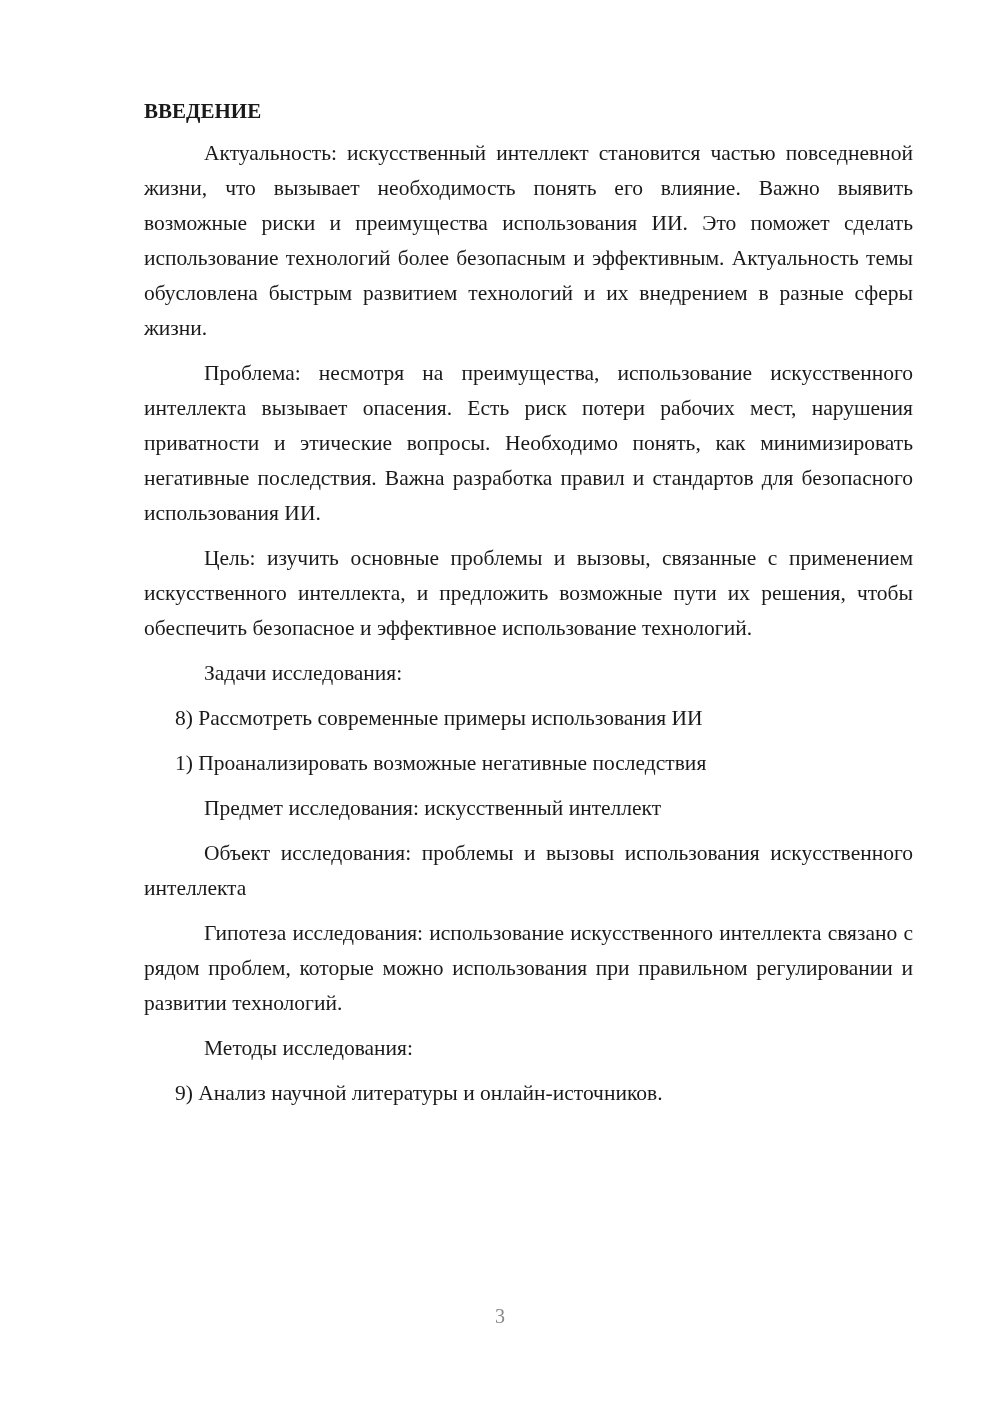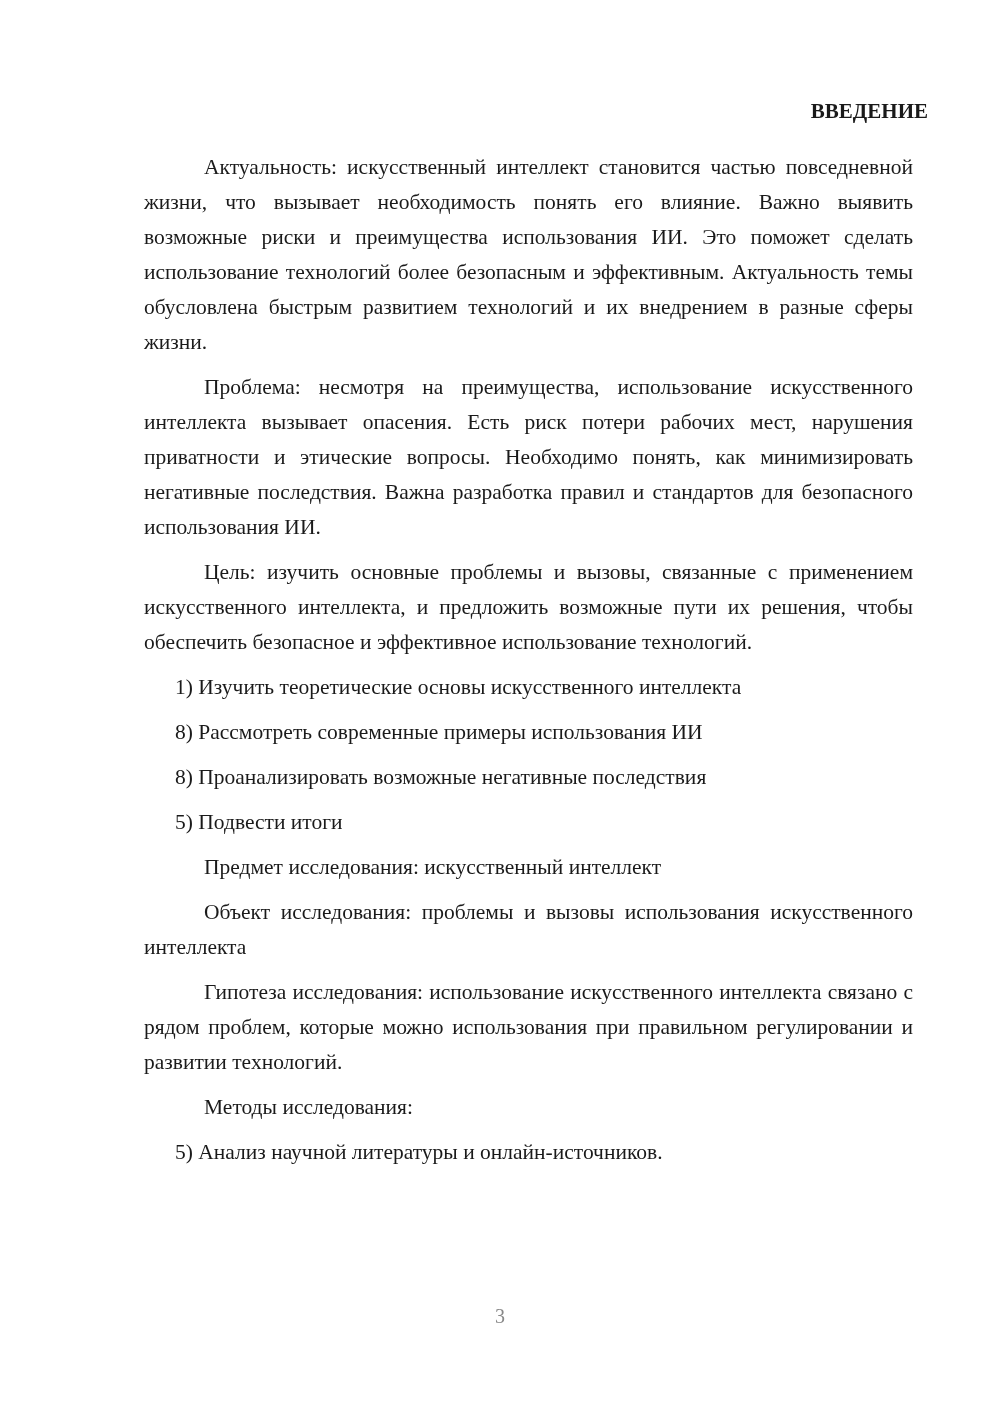--- a/index.html
+++ b/index.html
@@ -7,21 +7,21 @@
   .page {
     position: absolute; left: 0; top: 0; width: 1000px; height: 1414px;
     background: #ffffff; color: #1a1a1a;
     font-family: "Liberation Serif", serif;
   }
   .content {
     position: absolute; left: 144px; top: 96px; width: 784px;
     font-size: 21.5px; line-height: 35px;
   }
   .title {
-    text-align: right; font-weight: bold; margin: 0 0 24px 0; font-size: 21px; line-height: 30px;
+    text-align: left; font-weight: bold; margin: 0 0 10px 0; font-size: 21px; line-height: 30px;
   }
   .para {
     text-align: justify; text-indent: 60px; margin: 0 15px 10px 0;
   }
   .item {
     margin: 0 0 10px 0; padding-left: 31px; white-space: nowrap;
   }
   .pagenum {
     position: absolute; left: 0; width: 1000px; top: 1305px;
     text-align: center; color: #888888; font-size: 20px;
@@ -29,24 +29,23 @@
 </style>
 </head>
 <body>
 
 <div class="page">
   <div class="content">
     <p class="title">ВВЕДЕНИЕ</p>
     <p class="para">Актуальность: искусственный интеллект становится частью повседневной жизни, что вызывает необходимость понять его влияние. Важно выявить возможные риски и преимущества использования ИИ. Это поможет сделать использование технологий более безопасным и эффективным. Актуальность темы обусловлена быстрым развитием технологий и их внедрением в разные сферы жизни.</p>
     <p class="para">Проблема: несмотря на преимущества, использование искусственного интеллекта вызывает опасения. Есть риск потери рабочих мест, нарушения приватности и этические вопросы. Необходимо понять, как минимизировать негативные последствия. Важна разработка правил и стандартов для безопасного использования ИИ.</p>
     <p class="para">Цель: изучить основные проблемы и вызовы, связанные с применением искусственного интеллекта, и предложить возможные пути их решения, чтобы обеспечить безопасное и эффективное использование технологий.</p>
-    <p class="item">1) Изучить теоретические основы искусственного интеллекта</p>
+    <p class="para">Задачи исследования:</p>
     <p class="item">8) Рассмотреть современные примеры использования ИИ</p>
-    <p class="item">8) Проанализировать возможные негативные последствия</p>
-    <p class="item">5) Подвести итоги</p>
+    <p class="item">1) Проанализировать возможные негативные последствия</p>
     <p class="para">Предмет исследования: искусственный интеллект</p>
     <p class="para">Объект исследования: проблемы и вызовы использования искусственного интеллекта</p>
     <p class="para">Гипотеза исследования: использование искусственного интеллекта связано с рядом проблем, которые можно использования при правильном регулировании и развитии технологий.</p>
     <p class="para">Методы исследования:</p>
-    <p class="item">5) Анализ научной литературы и онлайн-источников.</p>
+    <p class="item">9) Анализ научной литературы и онлайн-источников.</p>
   </div>
   <div class="pagenum">3</div>
 </div>
 
 </body></html>

